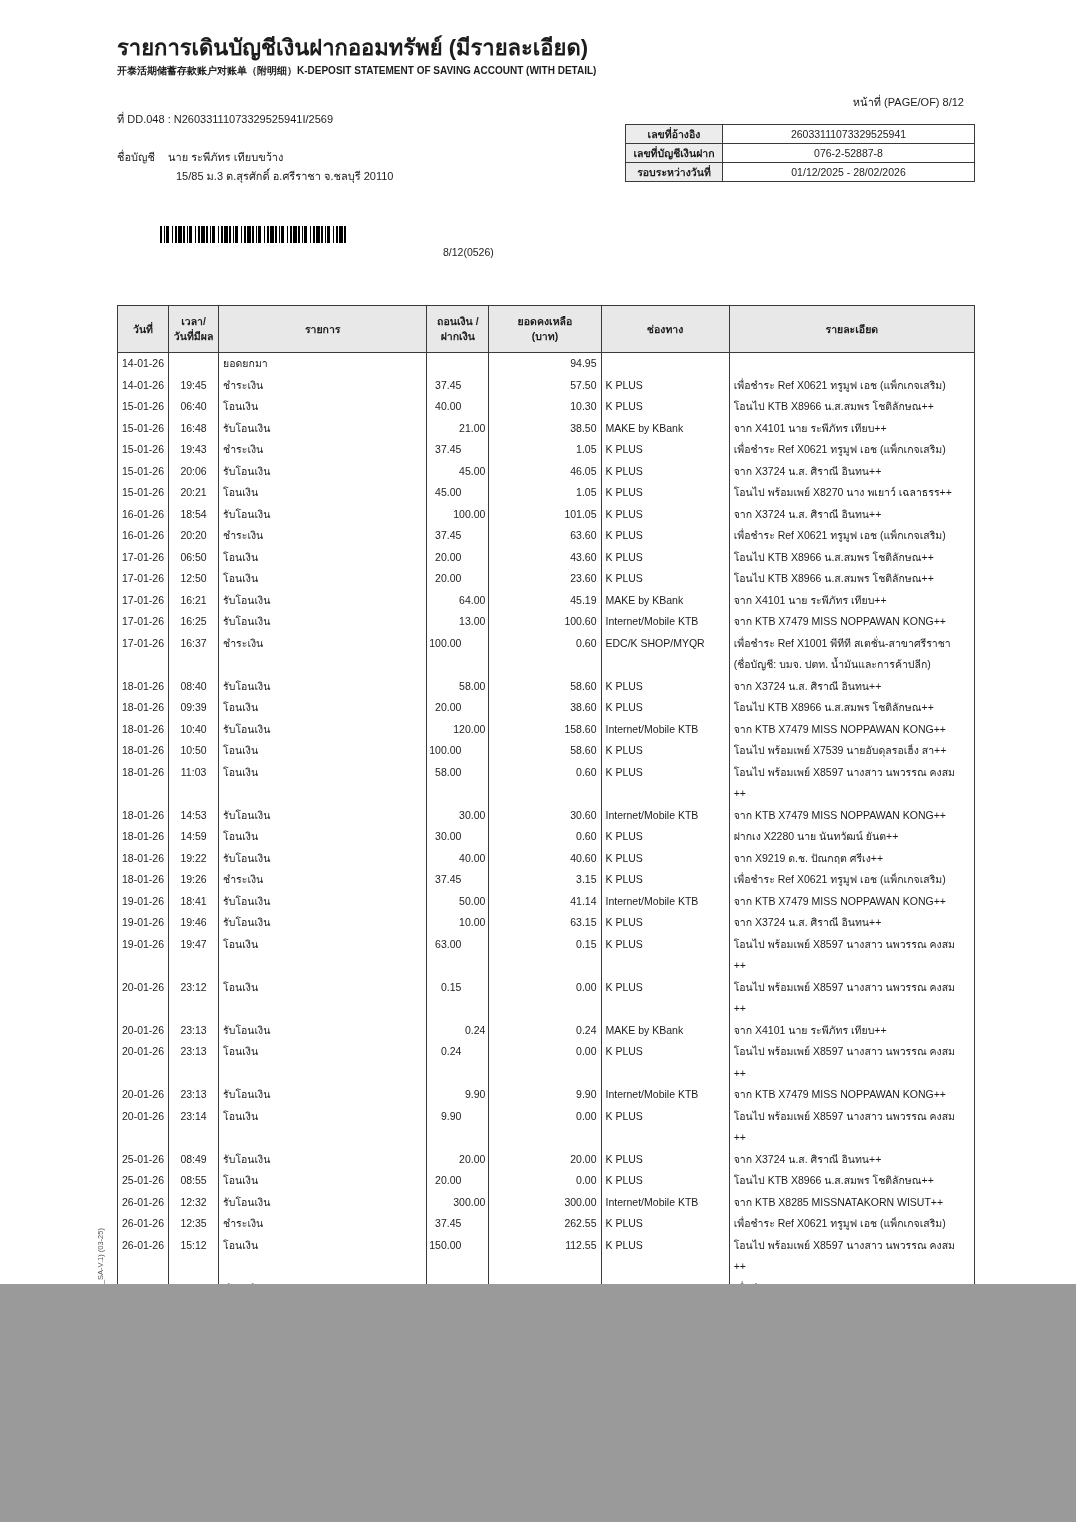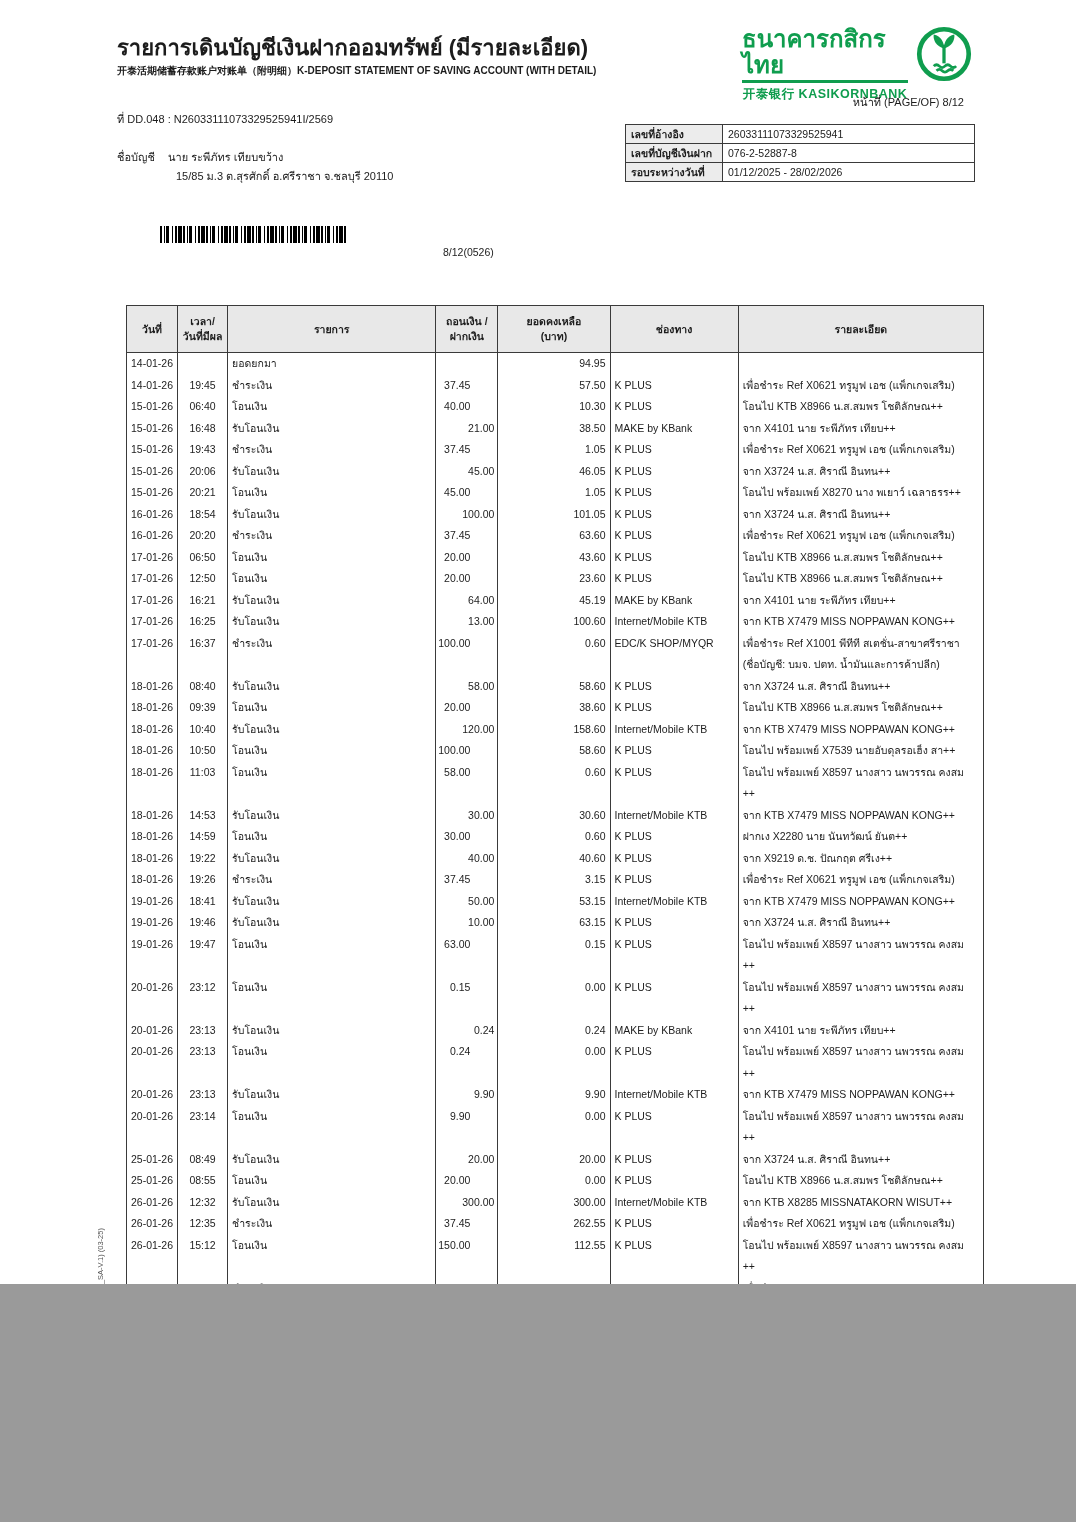--- a/index.html
+++ b/index.html
@@ -24,32 +24,32 @@
   
   .logo{position:absolute;left:742px;top:26px;width:230px;display:flex;align-items:flex-start;}
   .logo-text{display:flex;flex-direction:column;align-items:center;margin-right:8px;}
   .logo-th{font-size:24px;font-weight:bold;color:var(--green);line-height:26px;}
   .logo-rule{width:100%;height:3px;background:var(--green);margin:2px 0 3px 0;}
   .logo-intl{font-size:12.5px;font-weight:bold;color:var(--green);letter-spacing:.5px;}
   .logo-mark{width:56px;height:56px;flex:0 0 auto;}
 
   
   .info-table{position:absolute;left:625px;top:124px;width:350px;border-collapse:collapse;font-size:10.5px;}
-  .info-table td{border:1px solid #3a3a3a;height:18px;padding:0 5px;vertical-align:middle;}
+  .info-table td{border:1px solid #3a3a3a;height:18px;padding:0 5px;vertical-align:middle;text-align:center;}
   .info-table td.lbl{width:86px;background:#ececec;font-weight:bold;}
 
   
   .barcode{position:absolute;left:160px;top:226px;width:187px;height:17px;
     background:repeating-linear-gradient(90deg,
       #000 0 2px,#fff 2px 4px,#000 4px 5px,#fff 5px 6px,#000 6px 9px,#fff 9px 12px,
       #000 12px 13px,#fff 13px 15px,#000 15px 17px,#fff 17px 18px,#000 18px 22px,#fff 22px 23px);}
   .barcode-label{position:absolute;left:443px;top:246px;font-size:10.5px;}
 
   
-  .main-table{position:absolute;left:126px;top:305px;width:858px;border-collapse:collapse;table-layout:fixed;}
+  .main-table{position:absolute;left:117px;top:305px;width:858px;border-collapse:collapse;table-layout:fixed;}
   .main-table th{
     border:1px solid #3a3a3a;background:#e8e8e8;
     font-size:10.5px;font-weight:bold;line-height:15px;
     height:44px;vertical-align:middle;text-align:center;padding:1px 2px;}
   .main-table td{
     border-left:1px solid #3a3a3a;border-right:1px solid #3a3a3a;
     font-size:10.5px;line-height:21.5px;vertical-align:top;padding:0 4px;
     overflow:hidden;white-space:nowrap;}
   .main-table tbody tr:last-child td{border-bottom:1px solid #3a3a3a;}
   td.c-date,td.c-time{text-align:center;padding:0 1px;}
@@ -69,35 +69,20 @@
   :root{--green:#0f9d4e;}
 </style>
 </head>
 <body>
 
 <div class="page">
 
   <div class="title">รายการเดินบัญชีเงินฝากออมทรัพย์ (มีรายละเอียด)</div>
   <div class="subtitle">开泰活期储蓄存款账户对账单（附明细）K-DEPOSIT STATEMENT OF SAVING ACCOUNT (WITH DETAIL)</div>
 
-  <div class="logo">
-    <div class="logo-text">
-      <span class="logo-th">ธนาคารกสิกรไทย</span>
-      <span class="logo-rule"></span>
-      <span class="logo-intl">开泰银行 KASIKORNBANK</span>
-    </div>
-    <svg class="logo-mark" viewBox="0 0 60 60">
-      <circle cx="30" cy="30" r="26.5" fill="none" stroke="#0f9d4e" stroke-width="5"></circle>
-      <path d="M30 40 L30 20" stroke="#0f9d4e" stroke-width="3.5" fill="none"></path>
-      <path d="M30 24 C22 22 18 15 19 9 C27 11 30 17 30 24 Z" fill="#0f9d4e"></path>
-      <path d="M30 24 C38 22 42 15 41 9 C33 11 30 17 30 24 Z" fill="#0f9d4e"></path>
-      <path d="M19 43 q3 -3 6 0 q3 3 6 0 q3 -3 6 0 q3 3 6 0" stroke="#0f9d4e" stroke-width="3" fill="none"></path>
-      <path d="M22 48 q3 -3 6 0 q3 3 6 0 q3 -3 6 0" stroke="#0f9d4e" stroke-width="3" fill="none"></path>
-    </svg>
-  </div>
 
   <div class="page-of">หน้าที่ (PAGE/OF) 8/12</div>
 
   <div class="doc-no">ที่ DD.048 : N26033111073329525941I/2569</div>
   <div class="acct-line">
     <span class="lbl">ชื่อบัญชี</span>
     <span>นาย ระพีภัทร เทียบขว้าง</span>
   </div>
   <div class="acct-addr">15/85 ม.3 ต.สุรศักดิ์ อ.ศรีราชา จ.ชลบุรี 20110</div>
 
@@ -456,21 +441,21 @@
             <div>เพื่อชำระ Ref X0621 ทรูมูฟ เอช (แพ็กเกจเสริม)</div>
           </td>
         </tr>
         <tr>
           <td class="c-date">19-01-26</td>
           <td class="c-time">18:41</td>
           <td class="c-desc">รับโอนเงิน</td>
           <td class="c-amt">
             <span class="d-amt">50.00</span>
           </td>
-          <td class="c-bal">53.15</td>
+          <td class="c-bal">41.14</td>
           <td class="c-ch">Internet/Mobile KTB</td>
           <td class="c-det">
             <div>จาก KTB X7479 MISS NOPPAWAN KONG++</div>
           </td>
         </tr>
         <tr>
           <td class="c-date">19-01-26</td>
           <td class="c-time">19:46</td>
           <td class="c-desc">รับโอนเงิน</td>
           <td class="c-amt">

